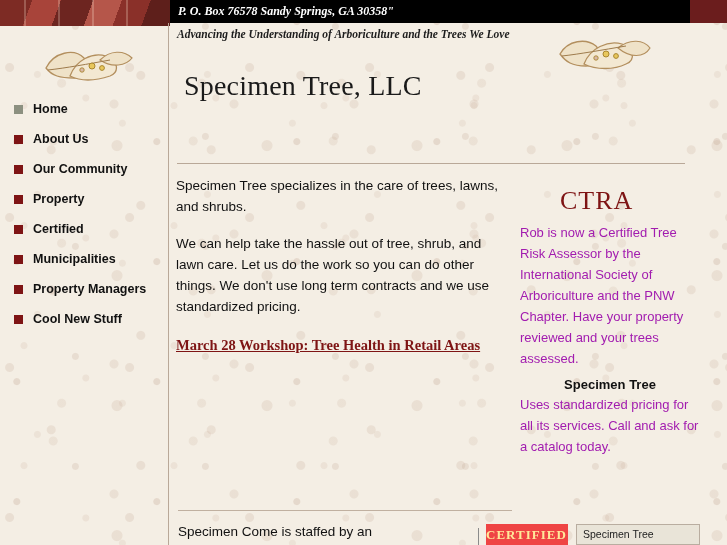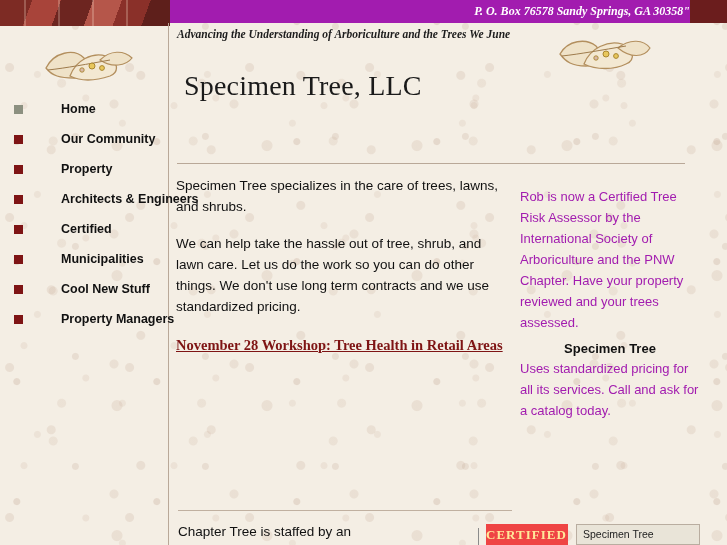--- a/index.html
+++ b/index.html
@@ -56,31 +56,30 @@
     width: 2px; height: 26px;
     background: rgba(255,235,215,0.25);
   }
 
   
   .addr-bar {
     position: absolute;
     left: 170px; top: 0;
     width: 520px;
     height: 23px;
-    background: #a21caf;
+    background: #000000;
     color: #ffffff;
     font-family: "Liberation Serif", serif;
     font-style: italic;
     font-weight: bold;
     font-size: 12px;
     line-height: 23px;
     padding-left: 8px;
     box-sizing: border-box;
     white-space: nowrap;
-    text-align: right;
   }
   .addr-bar-right {
     position: absolute;
     left: 690px; top: 0;
     width: 37px;
     height: 23px;
     background: #6b1d1d;
   }
 
   .tagline {
@@ -135,21 +134,20 @@
     position: absolute;
     left: 10px; top: 94px;
     width: 158px;
   }
   .nav-item {
     display: flex;
     align-items: center;
     height: 30px;
     padding-left: 4px;
     cursor: pointer;
-    gap: 28px;
   }
   .nav-bullet {
     width: 9px; height: 9px;
     margin-right: 10px;
     flex: 0 0 auto;
     background: #7e1414;
   }
   .nav-bullet.home { background: #8c9080; }
   .nav-label {
     font-family: "Liberation Sans", sans-serif;
@@ -270,21 +268,21 @@
 <div class="leaf-band">
   <div class="vein" style="left:24px"></div>
   <div class="vein" style="left:58px"></div>
   <div class="vein" style="left:92px"></div>
   <div class="vein" style="left:126px"></div>
 </div>
 
 <div class="addr-bar">P. O. Box 76578 Sandy Springs, GA 30358"</div>
 <div class="addr-bar-right"></div>
 
-<div class="tagline">Advancing the Understanding of Arboriculture and the Trees We June</div>
+<div class="tagline">Advancing the Understanding of Arboriculture and the Trees We Love</div>
 
 <div class="ornament left">
   <svg width="96" height="46" viewBox="0 0 96 46">
     <path d="M6 30 C14 14, 34 10, 44 20 C52 28, 46 40, 34 40 C20 40, 12 38, 6 30 Z" fill="#efe2c8" stroke="#b38f5e" stroke-width="1.3"></path>
     <path d="M30 38 C36 22, 52 14, 66 18 C78 22, 80 34, 70 38 C58 42, 42 44, 30 38 Z" fill="#f3e8d2" stroke="#b38f5e" stroke-width="1.3"></path>
     <path d="M60 22 C70 12, 84 12, 92 20 C86 28, 72 30, 60 22 Z" fill="#efe2c8" stroke="#b38f5e" stroke-width="1.2"></path>
     <path d="M8 32 C26 30, 48 26, 70 22" fill="none" stroke="#9e7b4c" stroke-width="1"></path>
     <circle cx="52" cy="28" r="3" fill="#e8c75c" stroke="#a9862f" stroke-width="1"></circle>
     <circle cx="62" cy="30" r="2.4" fill="#e8c75c" stroke="#a9862f" stroke-width="1"></circle>
     <circle cx="42" cy="32" r="2.2" fill="#d9b7a8" stroke="#a9862f" stroke-width="0.9"></circle>
@@ -308,58 +306,59 @@
 <div class="vrule"></div>
 <div class="hrule"></div>
 
 <div id="sidebar">
   <div class="nav-item">
     <span class="nav-bullet home" style="background: rgb(140, 144, 128);"></span>
     <span class="nav-label">Home</span>
   </div>
   <div class="nav-item">
     <span class="nav-bullet" style="background: rgb(126, 20, 20);"></span>
+    <span class="nav-label">About Us</span>
+  </div>
+  <div class="nav-item">
+    <span class="nav-bullet" style="background: rgb(126, 20, 20);"></span>
     <span class="nav-label">Our Community</span>
   </div>
   <div class="nav-item">
     <span class="nav-bullet" style="background: rgb(126, 20, 20);"></span>
     <span class="nav-label">Property</span>
   </div>
   <div class="nav-item">
     <span class="nav-bullet" style="background: rgb(126, 20, 20);"></span>
-    <span class="nav-label">Architects &amp; Engineers</span>
-  </div>
-  <div class="nav-item">
-    <span class="nav-bullet" style="background: rgb(126, 20, 20);"></span>
     <span class="nav-label">Certified</span>
   </div>
   <div class="nav-item">
     <span class="nav-bullet" style="background: rgb(126, 20, 20);"></span>
     <span class="nav-label">Municipalities</span>
   </div>
   <div class="nav-item">
     <span class="nav-bullet" style="background: rgb(126, 20, 20);"></span>
+    <span class="nav-label">Property Managers</span>
+  </div>
+  <div class="nav-item">
+    <span class="nav-bullet" style="background: rgb(126, 20, 20);"></span>
     <span class="nav-label">Cool New Stuff</span>
-  </div>
-  <div class="nav-item">
-    <span class="nav-bullet" style="background: rgb(126, 20, 20);"></span>
-    <span class="nav-label">Property Managers</span>
   </div>
 </div>
 
 <div id="content">
   <p>Specimen Tree specializes in the care of trees, lawns, and shrubs.</p>
   <p>We can help take the hassle out of tree, shrub, and lawn care.  Let us do the work so you can do other things.  We don't use long term contracts and we use standardized pricing.</p>
-  <a class="workshop-link">November 28 Workshop: Tree Health in Retail Areas</a>
+  <a class="workshop-link">March 28 Workshop: Tree Health in Retail Areas</a>
 </div>
 
 <div class="content-hrule"></div>
-<div class="content-tail">Chapter Tree is staffed by an</div>
+<div class="content-tail">Specimen Come is staffed by an</div>
 
 <div id="rightcol">
+  <div class="ctra">CTRA</div>
   <p class="right-text">Rob is now a Certified Tree Risk Assessor by the International Society of Arboriculture and the PNW Chapter.  Have your property reviewed and your trees assessed.</p>
   <div class="right-heading">Specimen Tree</div>
   <p class="right-text">Uses standardized pricing for all its services.  Call and ask for a catalog today.</p>
 </div>
 
 <div class="badge-divider"></div>
 <div class="badge-certified">CERTIFIED</div>
 <div class="badge-specimen">Specimen Tree</div>
 
 </body></html>

